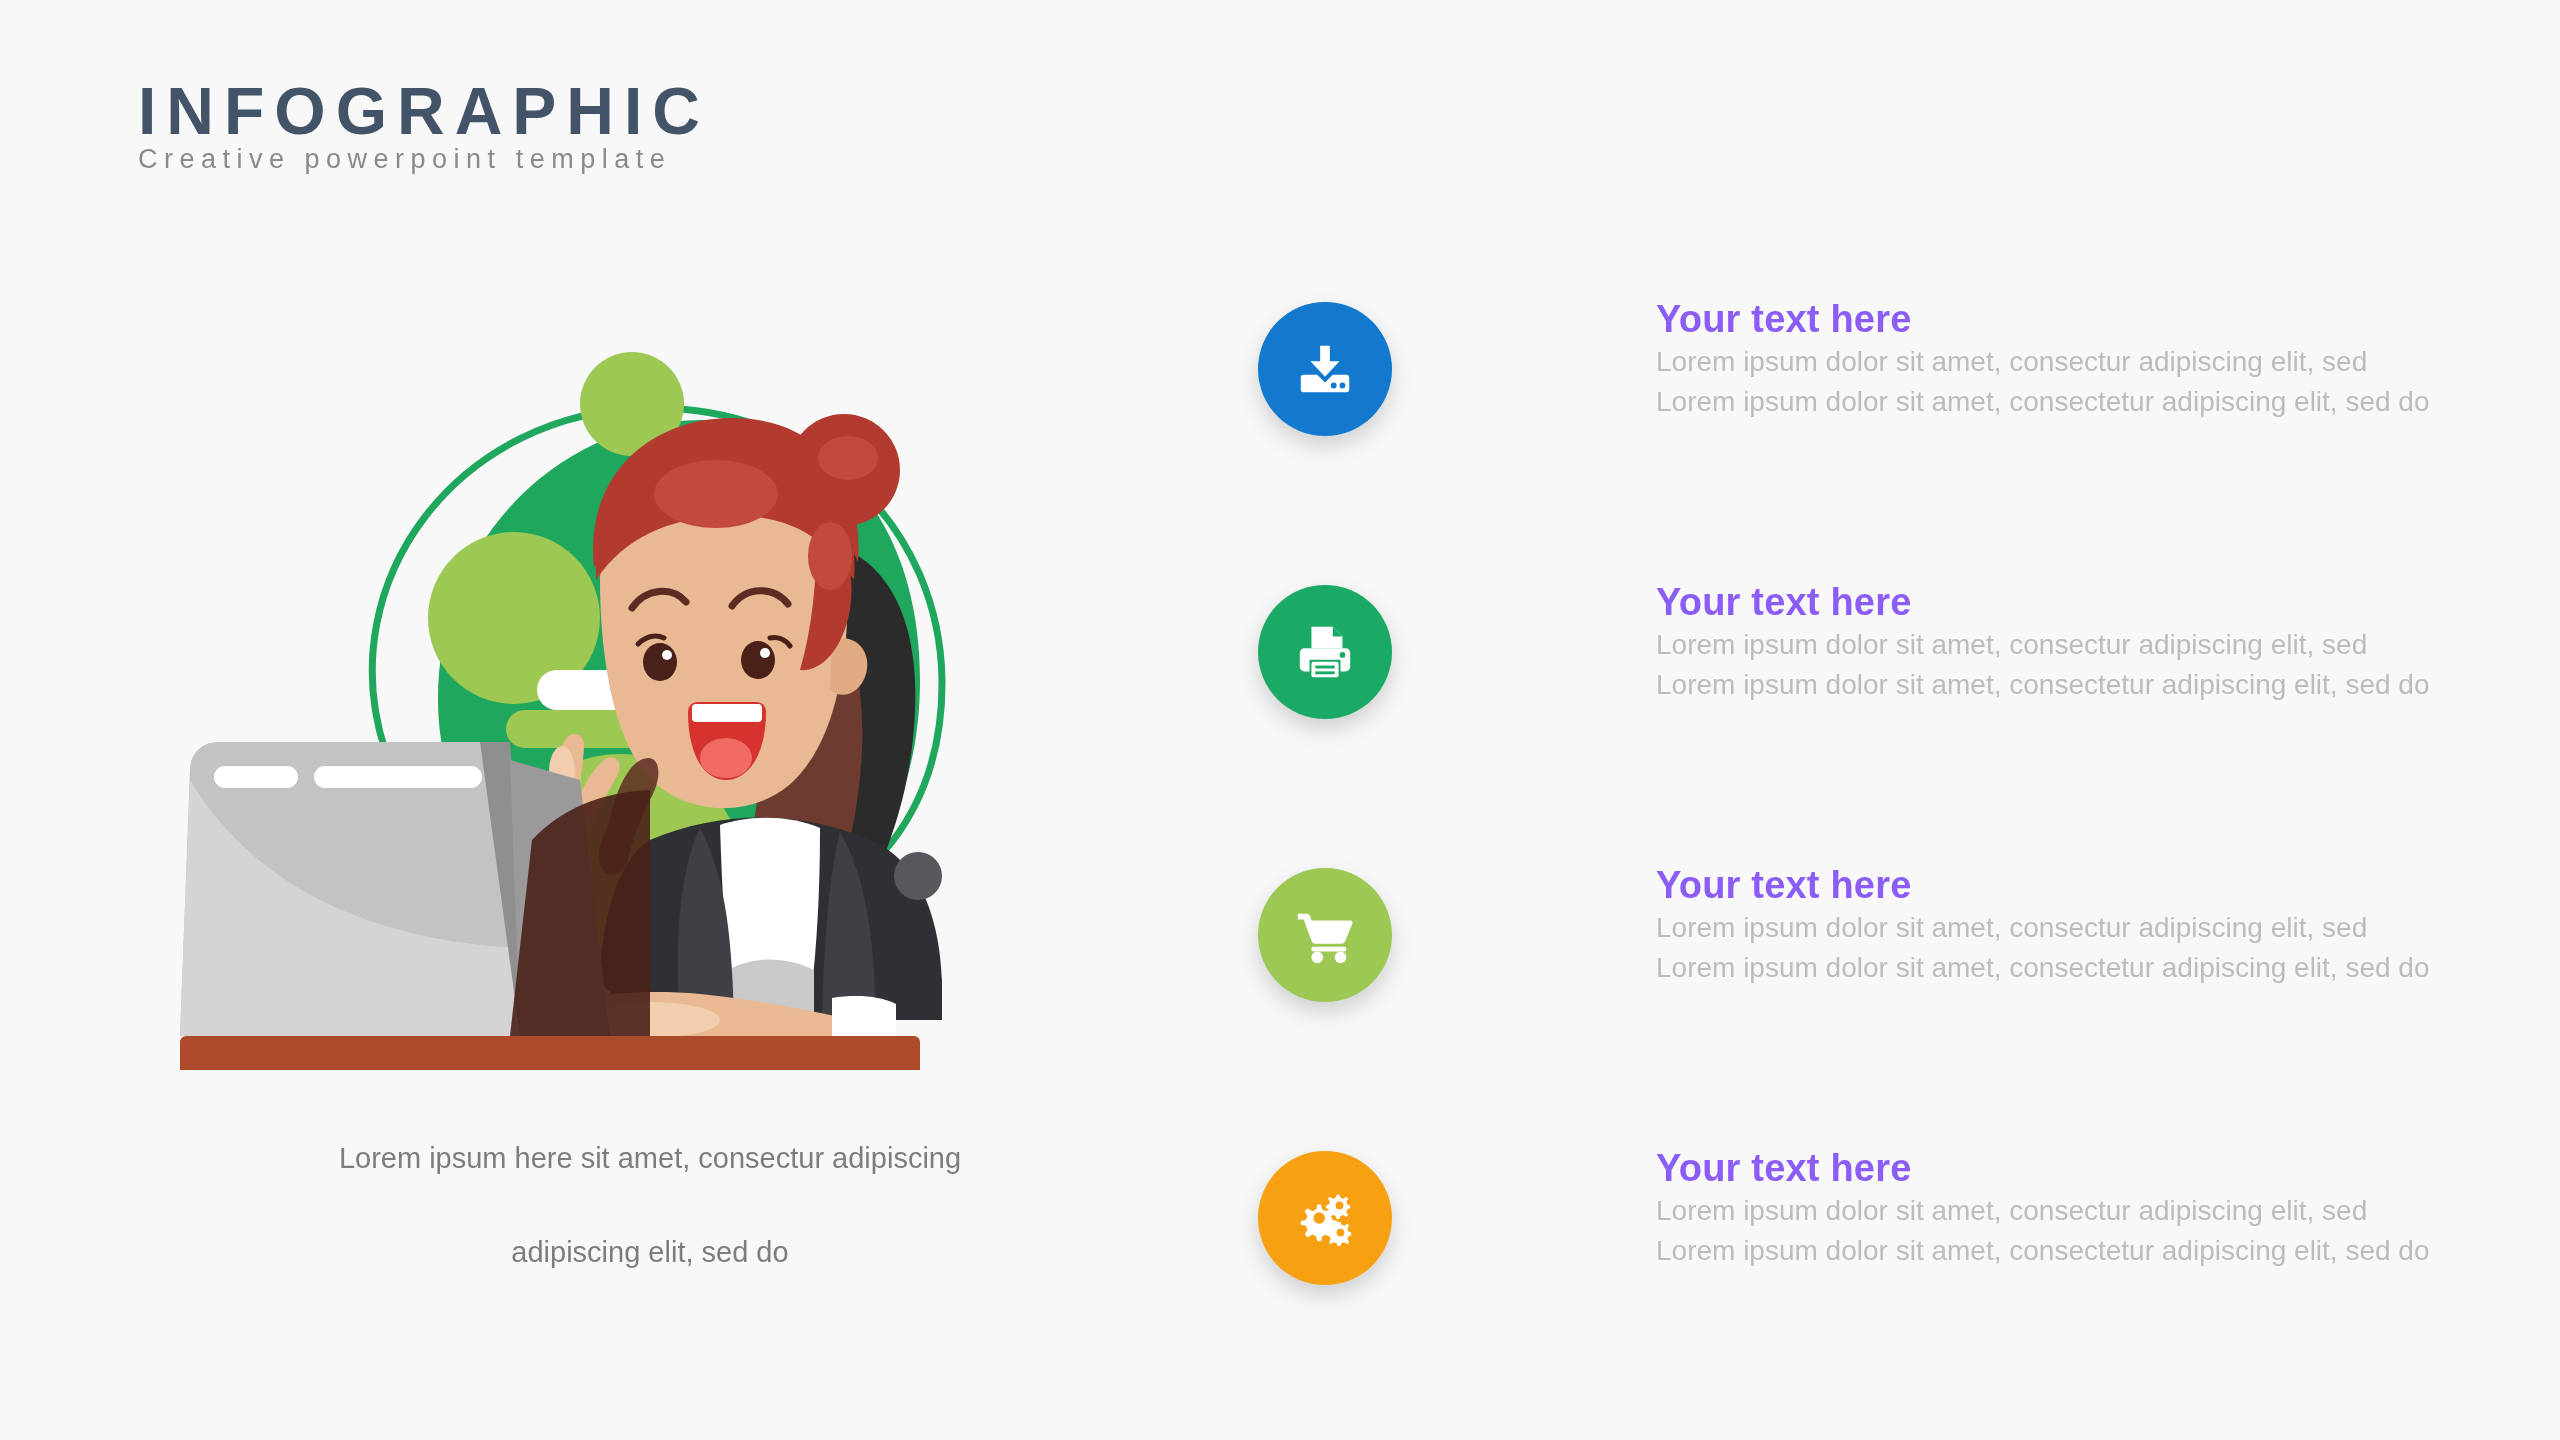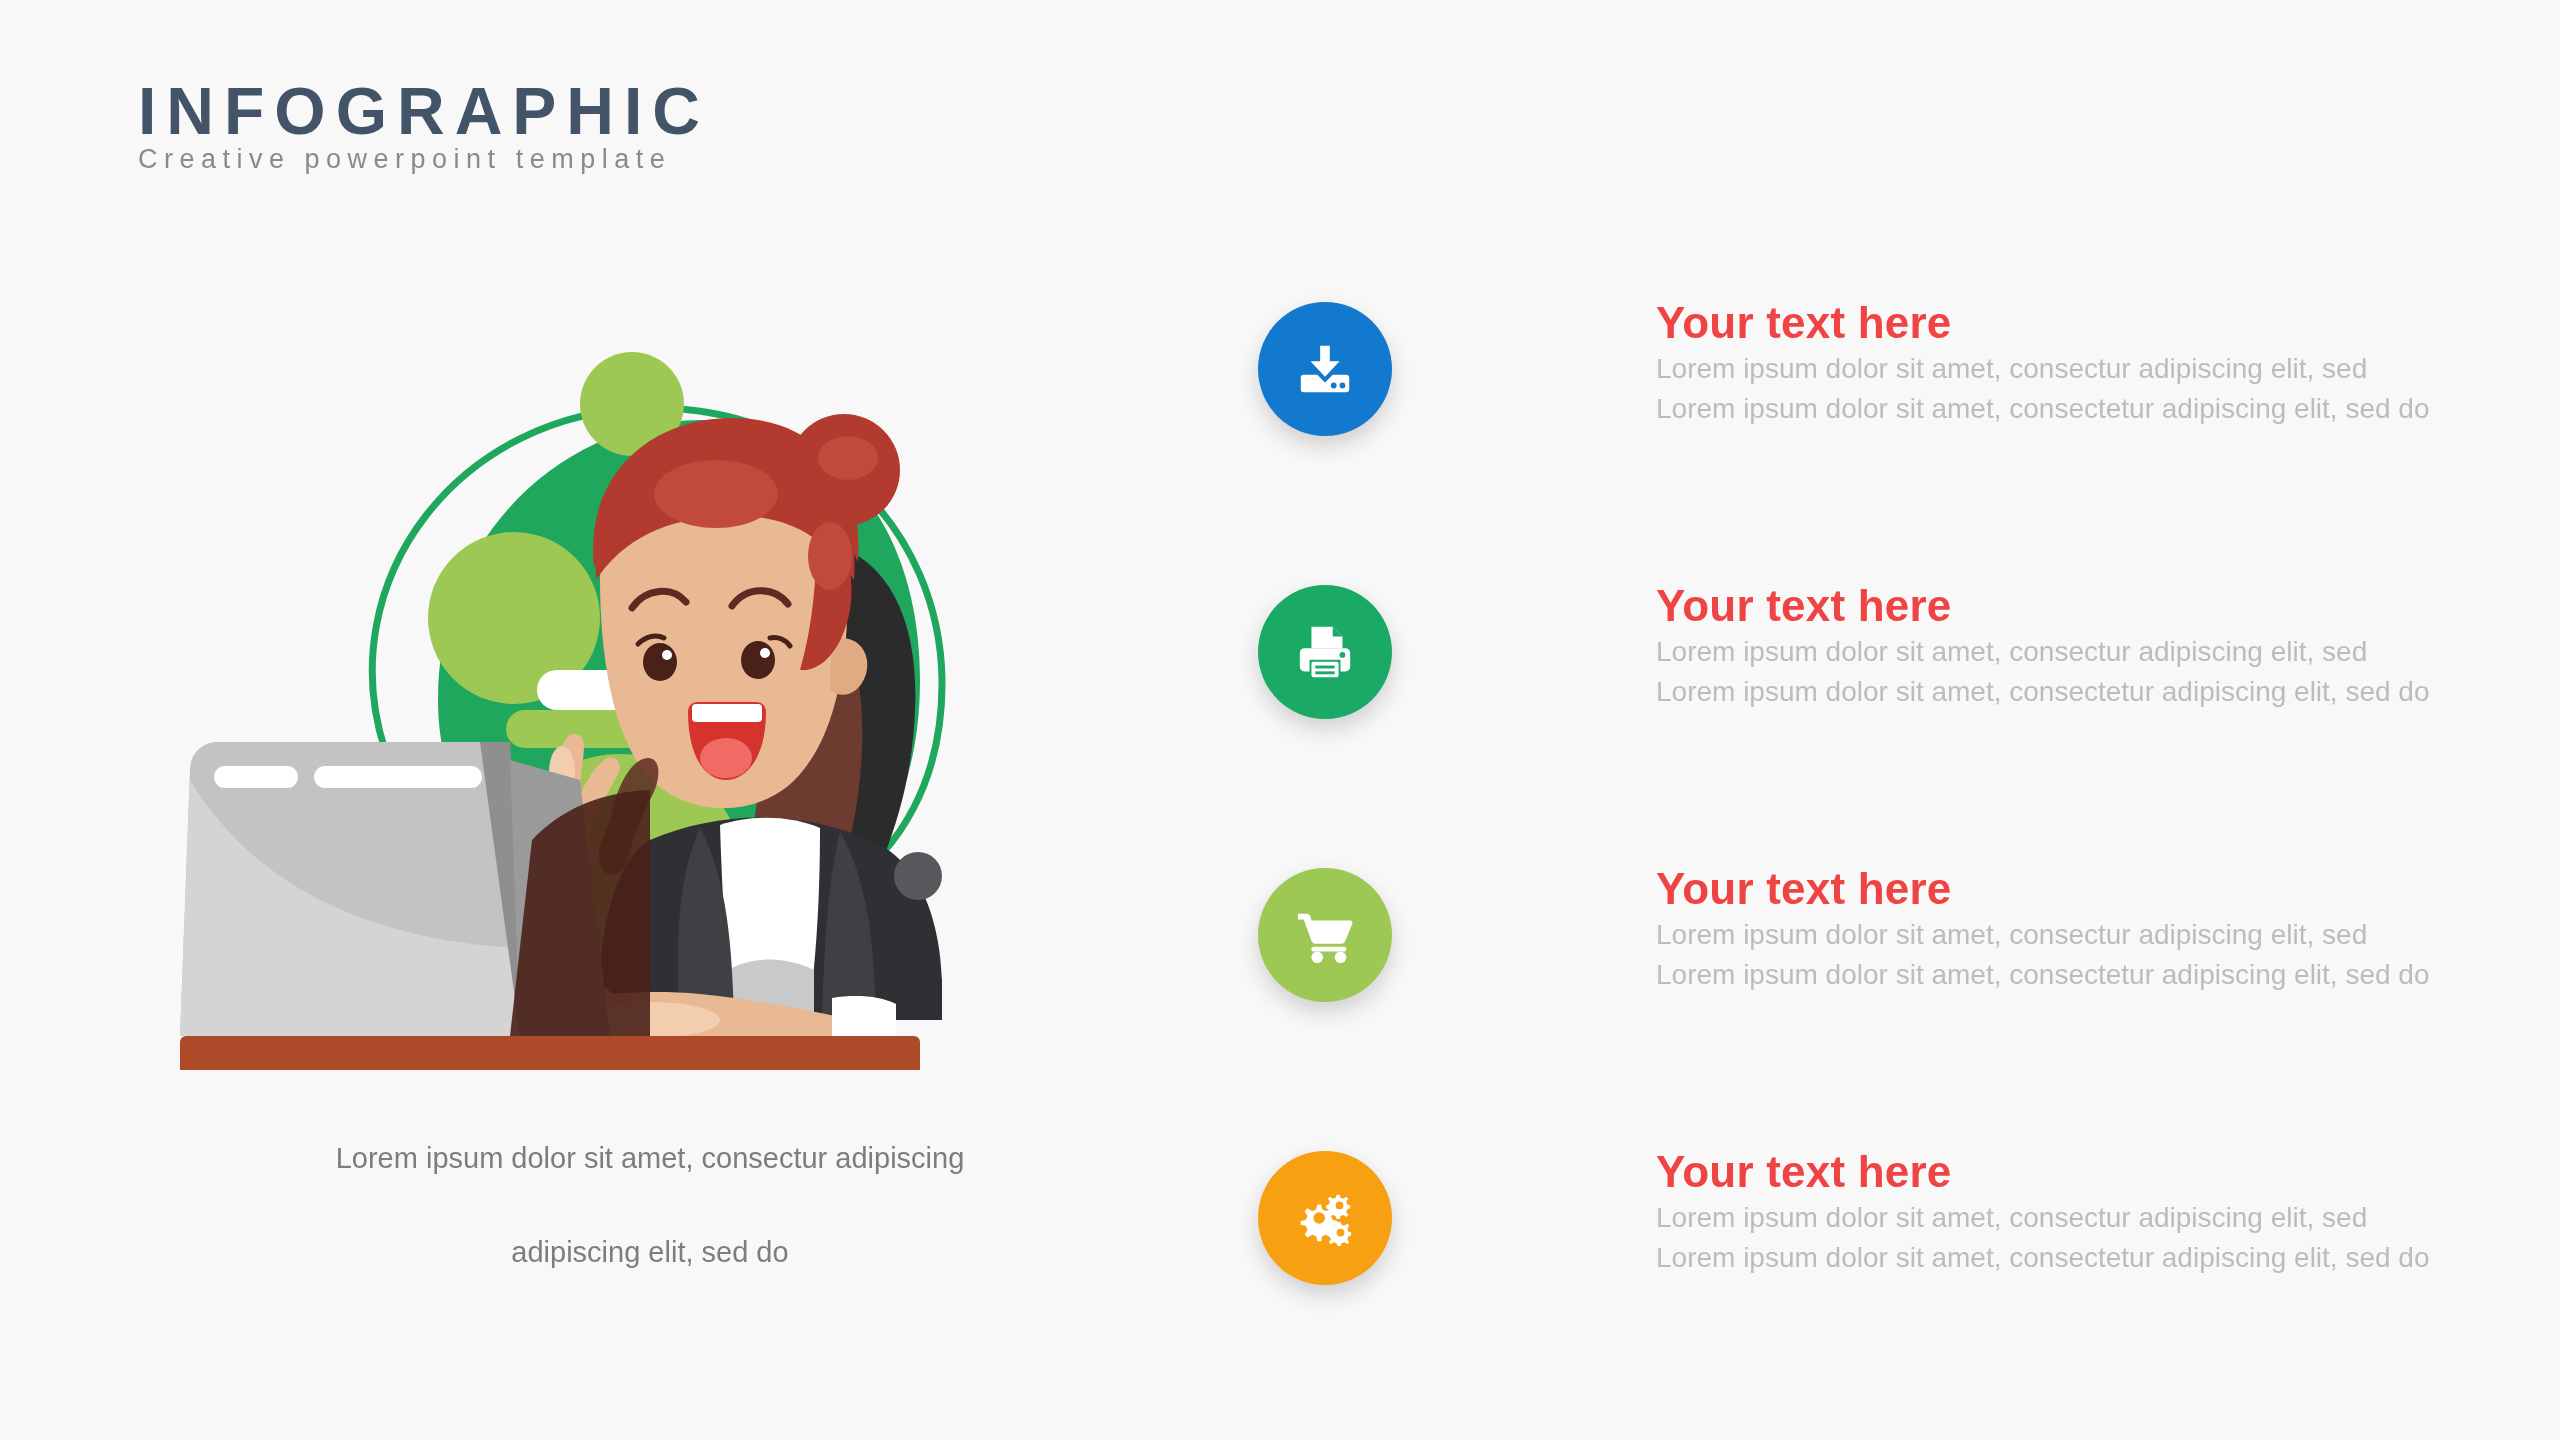--- a/index.html
+++ b/index.html
@@ -83,23 +83,23 @@
     display: flex;
     align-items: center;
     justify-content: center;
     box-shadow: 0 10px 22px rgba(0,0,0,0.16);
   }
   .icon-circle svg { width: 62px; height: 62px; fill: #ffffff; display: block; }
 
   .row-text { position: absolute; left: 398px; top: 0; width: 860px; }
 
   .row-title {
-    font-size: 44px;
+    font-size: 38px;
     font-weight: bold;
-    color: #ef4444;
+    color: #8b5cf6;
     line-height: 1.15;
     letter-spacing: 0.2px;
   }
 
   .row-body {
     font-size: 28px;
     line-height: 1.44;
     color: #bcbcbc;
     white-space: nowrap;
   }
@@ -213,21 +213,21 @@
 
       <path d="M 330 480 L 400 500 L 430 756 L 340 756 Z" fill="#9a9a9a"></path>
 
       <path d="M 352 560 C 380 530 420 512 470 510 L 470 756 L 330 756 Z" fill="#4a2118" opacity="0.9"></path>
 
       <rect x="0" y="756" width="740" height="66" rx="6" fill="#ad4a29"></rect>
     </svg>
   </div>
 
   <div class="caption">
-    <span>Lorem ipsum dolor sit amet, consectur adipiscing</span><br>
+    <span>Lorem ipsum here sit amet, consectur adipiscing</span><br>
     <br>
     <span>adipiscing elit, sed do</span>
   </div>
 
   <div class="list">
 
     <div class="row">
       <div class="icon-circle" style="background: rgb(19, 121, 206);">
         <svg viewBox="0 0 64 64">
           <path d="M27 8 h10 v16 h10 L32 40 L17 24 h10 Z"></path>

